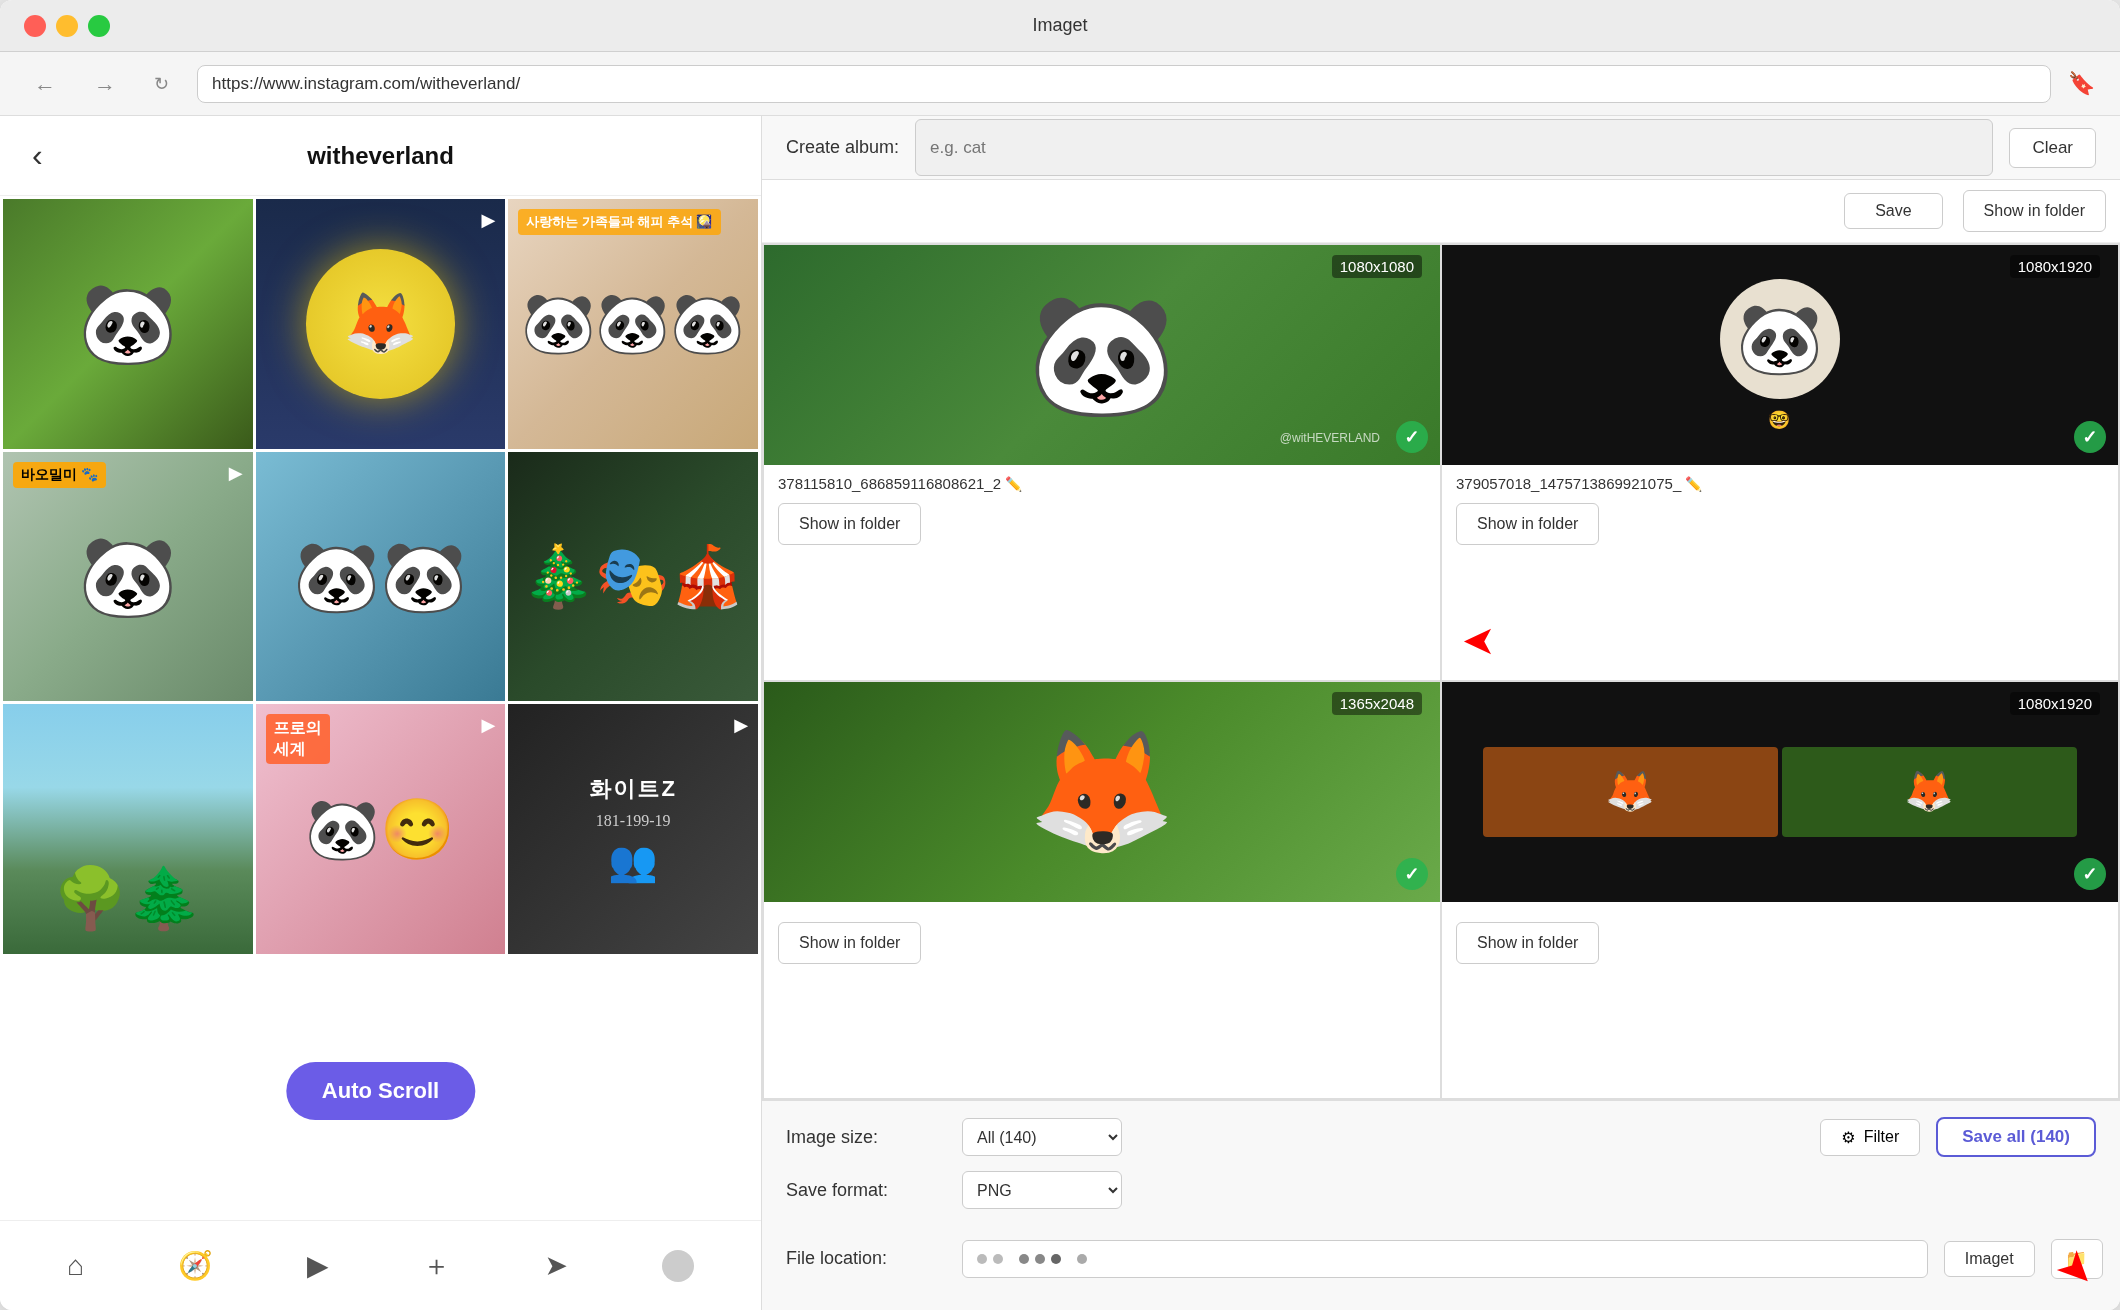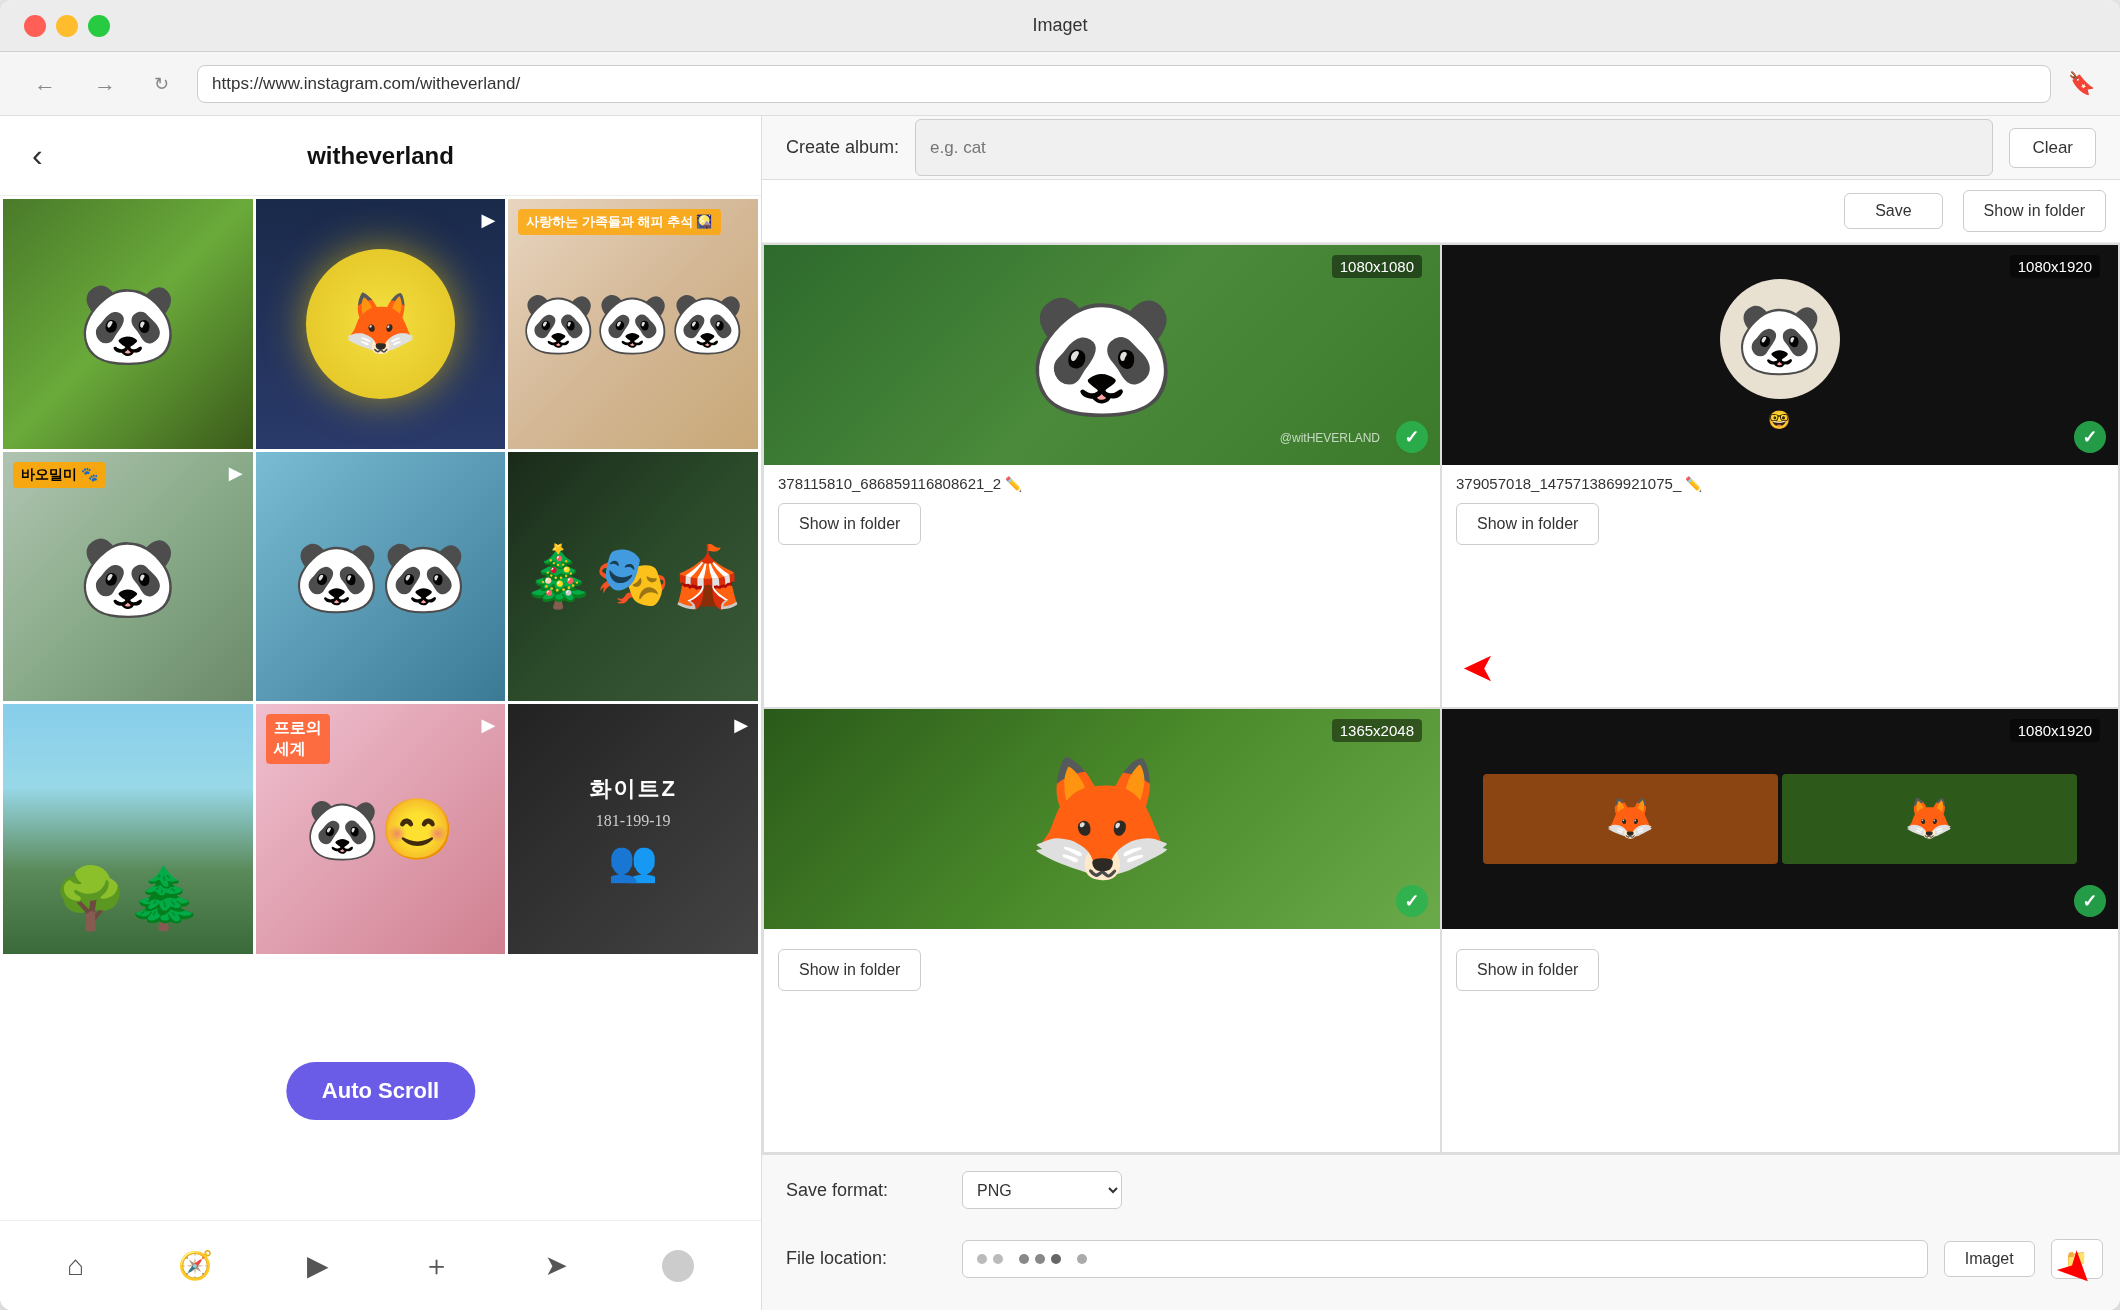--- a/index.html
+++ b/index.html
@@ -270,20 +270,32 @@
             <span class="img-filename" style="color:#555;font-size:14px;"> </span>
           </div>
           <div class="img-card-actions">
             <button class="show-folder-btn">Show in folder</button>
           </div>
         </div>
       </div>
 
       <div class="bottom-toolbar">
 
+        <div class="toolbar-row">
+          <span class="toolbar-label">Image size:</span>
+          <select class="toolbar-select">
+            <option>All (140)</option>
+          </select>
+          <div style="flex:1;"></div>
+          <button class="filter-btn">
+            <span>⚙</span>
+            <span>Filter</span>
+          </button>
+          <button class="save-all-btn">Save all (140)</button>
+        </div>
 
         <div class="toolbar-row">
           <span class="toolbar-label">Save format:</span>
           <select class="toolbar-select">
             <option>PNG</option>
             <option>JPG</option>
             <option>WEBP</option>
           </select>
         </div>
 

